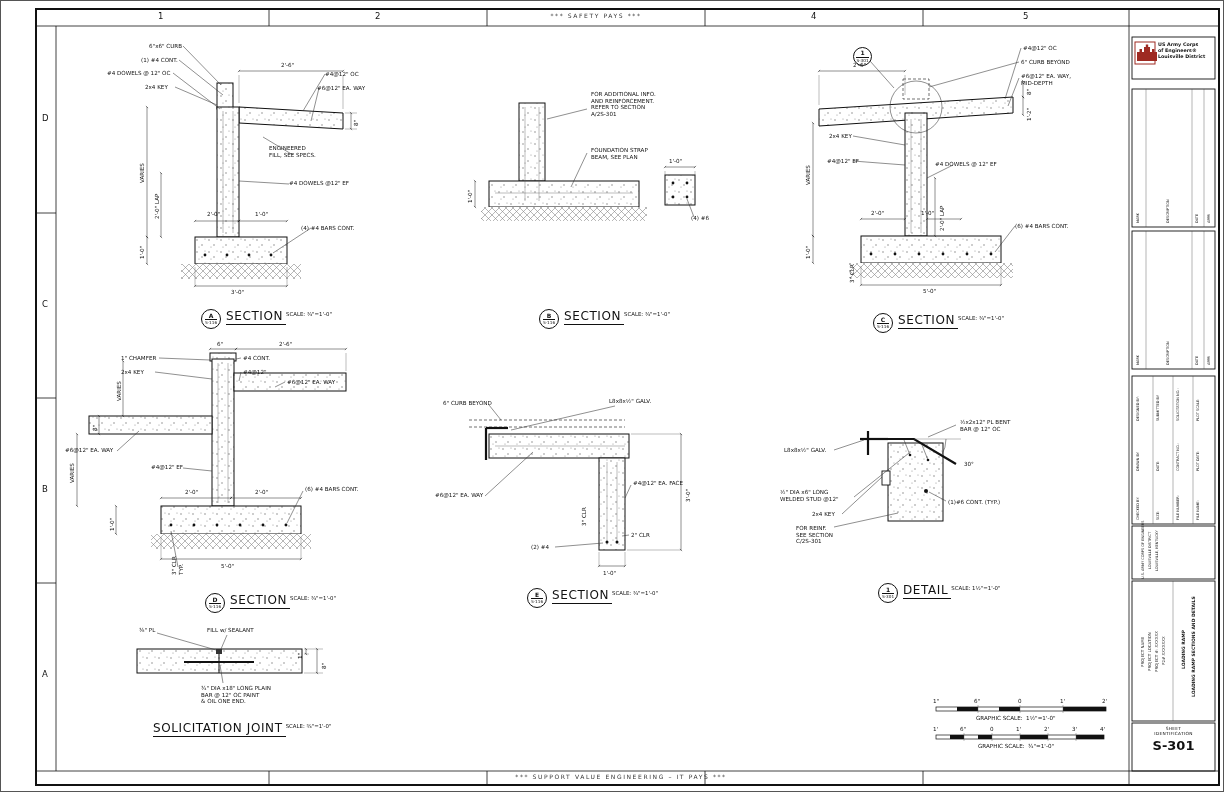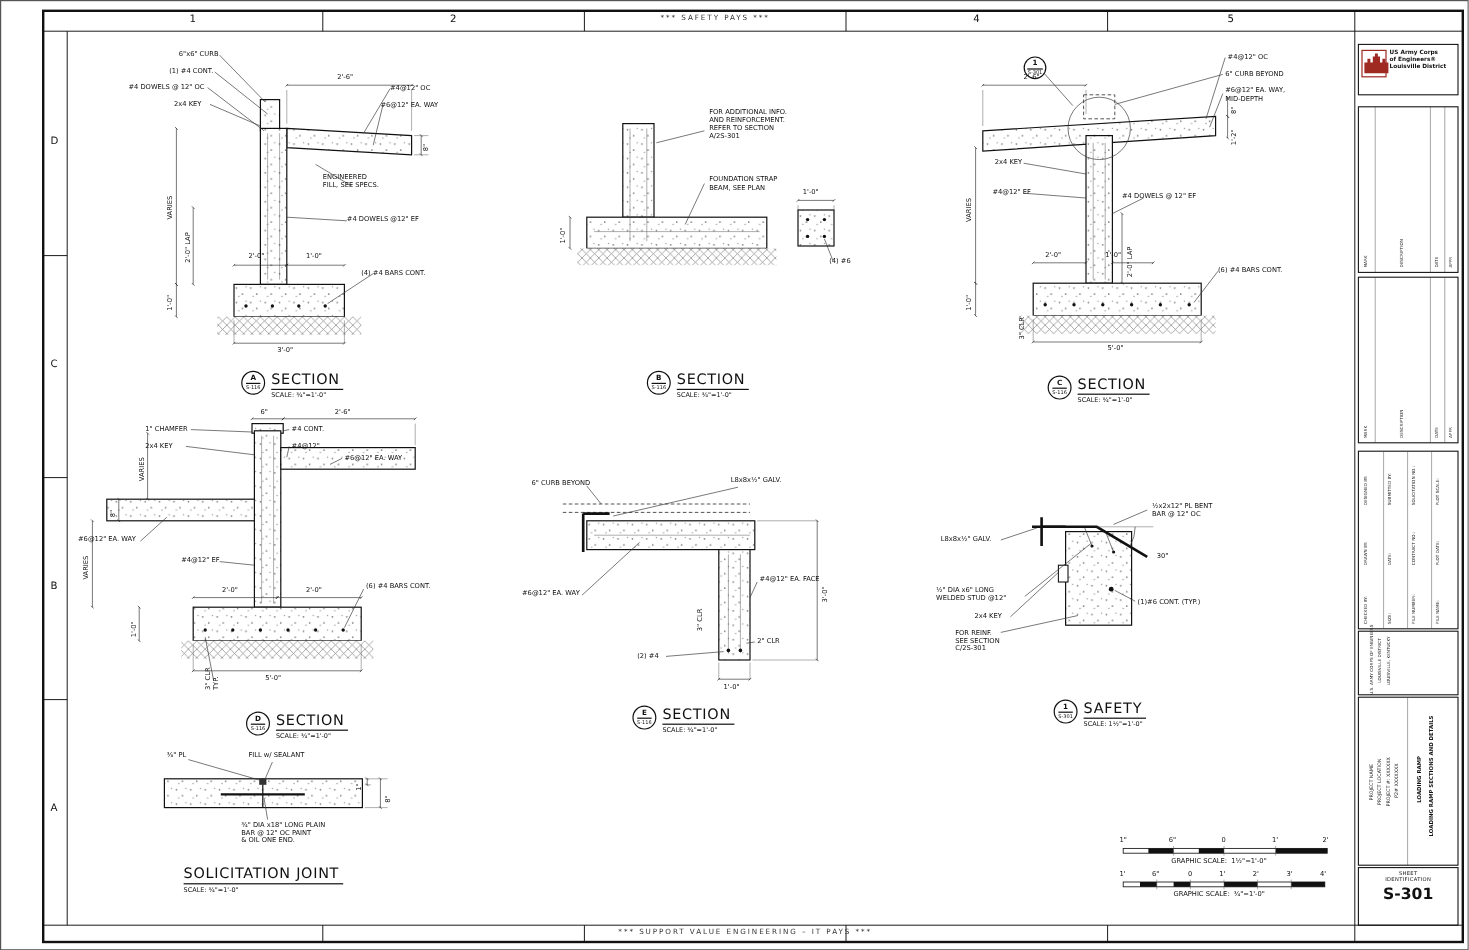--- a/index.html
+++ b/index.html
@@ -15,21 +15,21 @@
   .lbl.grid{font-size:8.5px;}
   .lbl.tb{font-size:3.5px;color:#222;}
   .lbl.tb2{font-size:4px;color:#222;}
   .lbl.tbt{font-size:4.5px;font-weight:bold;color:#111;}
   .banner{position:absolute;font-size:6px;letter-spacing:1.6px;color:#333;white-space:nowrap;transform:translateX(-50%);}
   .sectitle{position:absolute;display:flex;align-items:flex-start;gap:5px;}
   .bubble{width:20px;height:20px;border:1px solid #111;border-radius:50%;background:#fff;display:flex;flex-direction:column;align-items:center;justify-content:center;box-sizing:border-box;}
   .bubble.mini{width:19px;height:19px;position:absolute;}
   .bt{font-size:6px;font-weight:bold;border-bottom:0.8px solid #111;width:72%;text-align:center;line-height:1.25;}
   .bb{font-size:4.2px;line-height:1.5;}
-  .ttl{display:flex;flex-direction:column;}
+  .ttl{display:flex;flex-direction:row;}
   .big{font-size:12px;letter-spacing:.6px;border-bottom:1.2px solid #111;padding:0 3px 1px 0;white-space:nowrap;}
   .scl{font-size:5.4px;margin-top:1.5px;}
   .logotext{position:absolute;left:29px;top:33px;display:flex;flex-direction:column;font-size:4.8px;font-weight:bold;line-height:1.3;}
   .sid{position:absolute;left:3px;top:717px;width:83px;display:flex;flex-direction:column;align-items:center;}
   .sidl{font-size:4.3px;letter-spacing:.3px;}
   .sidn{font-size:13px;font-weight:bold;margin-top:2px;}
   
   .cn{fill:url(#conc);stroke:#111;stroke-width:1;}
   .eh{fill:url(#earth);stroke:none;}
   .ld{stroke:#333;stroke-width:.55;fill:none;}
@@ -438,21 +438,21 @@
 SEE SECTION
 C/2S-301</span>
         <span class="lbl dim" style="left: 188px; top: 48px;">30°</span>
       </div>
     <div class="sectitle" style="left:102px;top:170px">
       <div class="bubble">
         <span class="bt">1</span>
         <span class="bb">S-301</span>
       </div>
       <div class="ttl">
-        <span class="big">SAFETY</span>
+        <span class="big">DETAIL</span>
         <span class="scl">SCALE: 1½"=1'-0"</span>
       </div>
     </div>
   </div>
 
   <div class="section" style="left:108px;top:618px;width:300px;height:150px">
     <svg class="draw" width="300" height="150" viewBox="0 0 300 150">
       <rect class="cn" x="28" y="30" width="165" height="24"></rect>
       <line x1="110" y1="30" x2="110" y2="54" stroke="#111" stroke-width="1"></line>
       <rect x="107" y="30" width="6" height="5" fill="#333"></rect>

